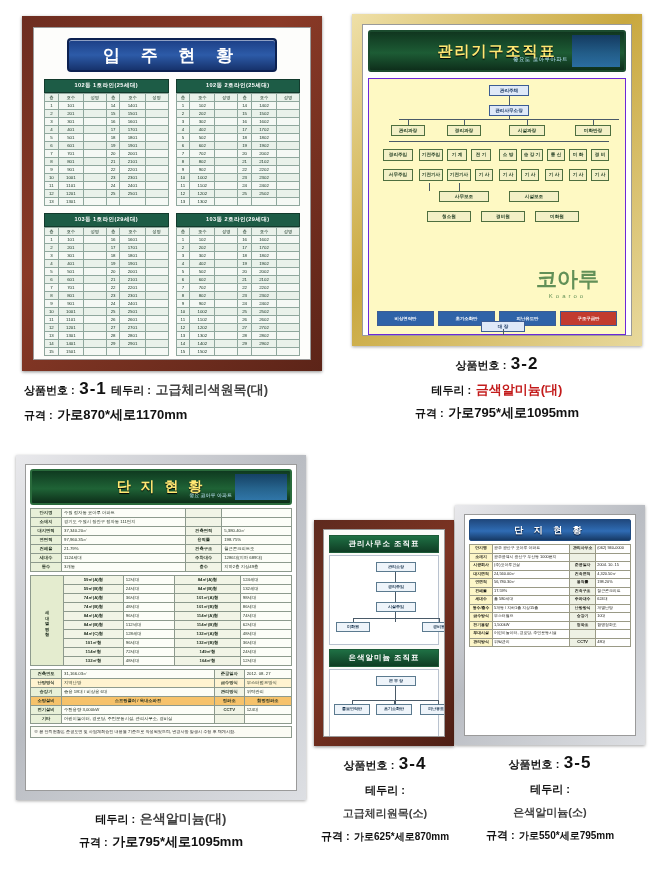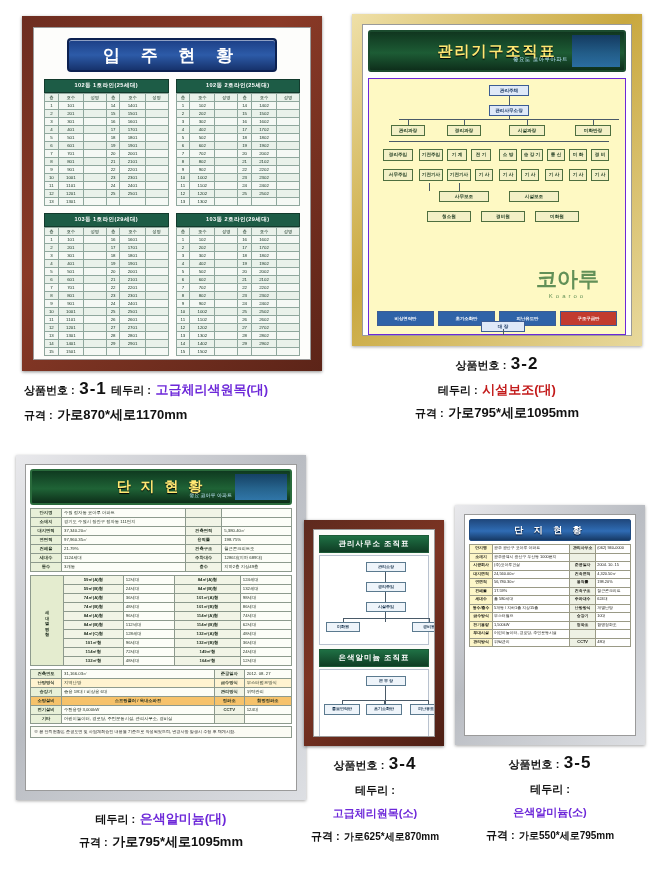--- a/index.html
+++ b/index.html
@@ -22,21 +22,21 @@
   .frame.silver{background:linear-gradient(135deg,#e9e9ec,#b9bcc2 45%,#dddfe3);padding:9px;
     box-shadow:0 1px 3px rgba(0,0,0,.35);}
   .frame .inner{background:#ffffff;width:100%;height:100%;box-sizing:border-box;
     border:1px solid #9a9a9a;overflow:hidden;position:relative;}
 
   
   .caption{text-align:center;line-height:1.45;}
   .cap-line{white-space:nowrap;}
   .cap-lbl{font-size:11px;color:#111;font-weight:bold;}
   .cap-code{font-size:17px;font-weight:bold;color:#111;letter-spacing:1px;}
-  .cap-blue{color:#6d28d9;font-weight:bold;}
+  .cap-blue{color:#404040;font-weight:bold;}
   .cap-red{color:#c31b1b;font-weight:bold;}
   .cap-sz{font-size:13px;font-weight:bold;color:#111;}
 
   
   #p1{left:22px;top:16px;}
   #p1 .frame{width:300px;height:355px;}
   .p1-body{background:#fdfdfb;width:100%;height:100%;box-sizing:border-box;padding:8px 10px;}
   .p1-title{
     margin:2px auto 7px;width:206px;height:30px;
     background:linear-gradient(#1c3f86,#2d5ba8 50%,#16326c);
@@ -105,21 +105,21 @@
   .lbl{background:#e8f0d8;font-weight:bold;text-align:center;width:26px;}
   .lbl2{background:#f1f4e6;font-weight:bold;text-align:center;}
   .val{background:#fcfdf7;}
   .sidebar-v{background:#e4eccf;font-weight:bold;writing-mode:vertical-rl;text-align:center;width:9px;}
   .row-hl{background:#fff3d0;}
   .row-or{background:#f6c26b;font-weight:bold;text-align:center;}
   .p3-note{margin-top:2px;border:1px solid #8d9a8d;background:#fbfbf4;font-size:4.1px;
     line-height:1.45;padding:2px 3px;color:#222;}
 
   
-  #p4{left:304px;top:520px;}
+  #p4{left:314px;top:520px;}
   #p4 .frame{width:140px;height:226px;}
   .p4-body{width:100%;height:100%;background:#fbfbf9;position:relative;box-sizing:border-box;padding:5px;}
   .p4-ttl{height:16px;border:1px solid #1d5b38;background:linear-gradient(#1d6b3f,#12insert);
     background:linear-gradient(#1f7044,#0f3d24);color:#fff;font-size:7.5px;font-weight:bold;
     display:flex;align-items:center;justify-content:center;letter-spacing:1px;}
   .p4-chart{position:relative;height:88px;margin-top:2px;border:1px solid #b9c2cf;background:#fff;}
   .p4-ttl2{margin-top:4px;}
   .p4-chart2{position:relative;height:78px;margin-top:2px;border:1px solid #b9c2cf;background:#fff;}
   .n2{position:absolute;box-sizing:border-box;border:1px solid #5b7a8f;background:#eef4fa;
     color:#16324d;font-size:4px;display:flex;align-items:center;justify-content:center;
@@ -739,21 +739,21 @@
             <div class="ln" style="left: 228px; top: 283px; width: 1px; height: 8px;"></div>
           </div>
       </div>
     </div>
   </div>
   <div class="caption" style="width:290px;margin-top:6px;">
     <div class="cap-line"><span class="cap-lbl">상품번호 :</span>
       <span class="cap-code">3-2</span>
     </div>
     <div class="cap-line"><span class="cap-lbl">테두리 :</span>
-      <span class="cap-red" style="font-size:13px">시설보조(대)</span>
+      <span class="cap-red" style="font-size:13px">금색알미늄(대)</span>
     </div>
     <div class="cap-line"><span class="cap-lbl">규격 :</span>
       <span class="cap-sz">가로795*세로1095mm</span>
     </div>
   </div>
 </div>
 
 <div class="prod" id="p3">
   <div class="frame silver">
     <div class="inner">

